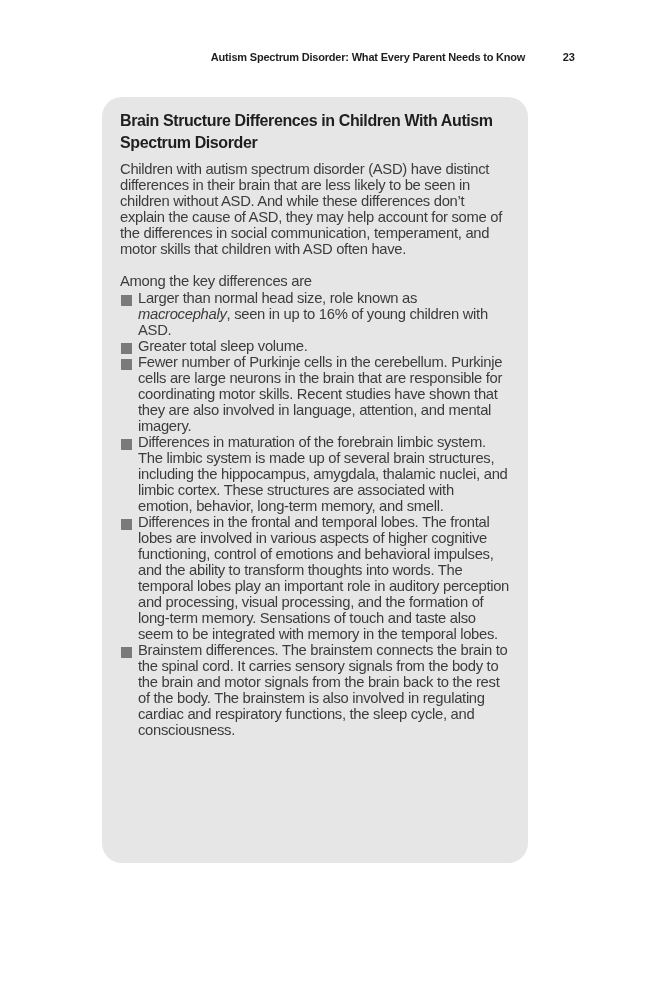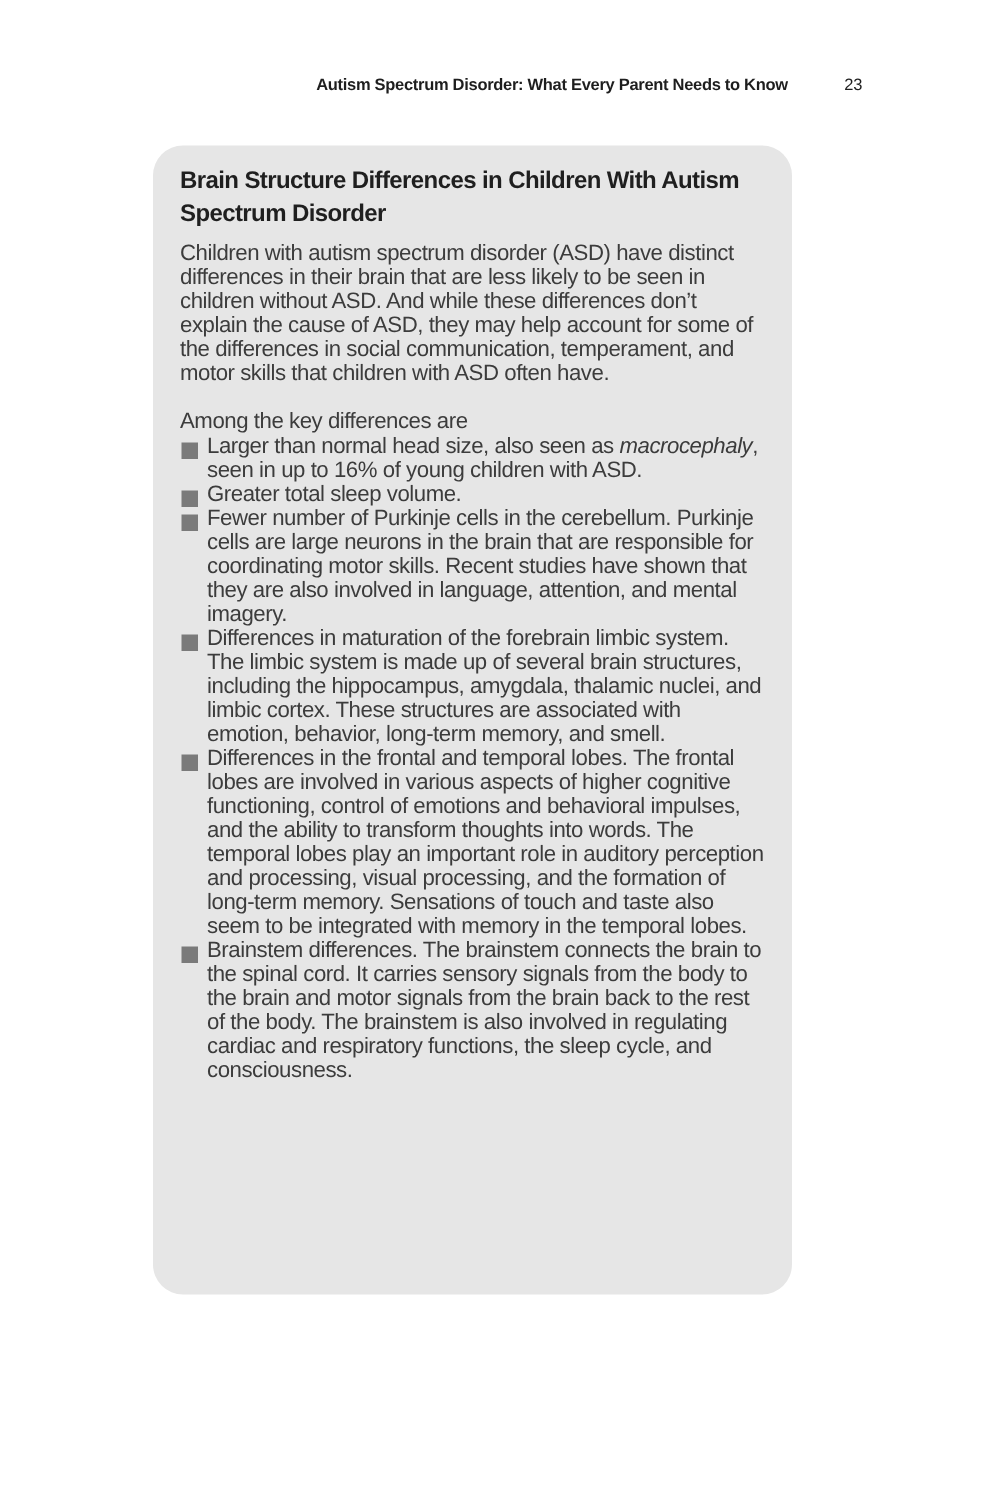--- a/index.html
+++ b/index.html
@@ -28,21 +28,21 @@
     white-space: nowrap;
     font-size: 11px;
     font-weight: bold;
     letter-spacing: -0.2px;
     color: #1e1e1e;
   }
   .page-number {
     position: absolute;
     right: 92px;
     font-size: 11px;
-    font-weight: normal;
+    font-weight: bold;
     color: #1e1e1e;
   }
   .info-box {
     position: absolute;
     left: 102px;
     top: 97px;
     width: 426px;
     min-height: 766px;
     box-sizing: border-box;
     background: #e6e6e6;
@@ -101,21 +101,21 @@
 <div class="info-box">
   <h2 class="box-title">Brain Structure Differences in Children With Autism Spectrum Disorder</h2>
 
   <p class="box-text box-intro">Children with autism spectrum disorder (ASD) have distinct differences in their brain that are less likely to be seen in children without ASD. And while these differences don’t explain the cause of ASD, they may help account for some of the differences in social communication, temperament, and motor skills that children with ASD often have.</p>
 
   <p class="box-text list-intro">Among the key differences are</p>
 
   <ul class="key-list box-text">
     <li>
       <span class="bullet-square"></span>
-      <span><span>Larger than normal head size, also seen as </span><em class="ital">macrocephaly</em><span>, seen in up to 16% of young children with ASD.</span></span>
+      <span><span>Larger than normal head size, role known as </span><em class="ital">macrocephaly</em><span>, seen in up to 16% of young children with ASD.</span></span>
     </li>
     <li>
       <span class="bullet-square"></span>
       <span>Greater total sleep volume.</span>
     </li>
     <li>
       <span class="bullet-square"></span>
       <span>Fewer number of Purkinje cells in the cerebellum. Purkinje cells are large neurons in the brain that are responsible for coordinating motor skills. Recent studies have shown that they are also involved in language, attention, and mental imagery.</span>
     </li>
     <li>

